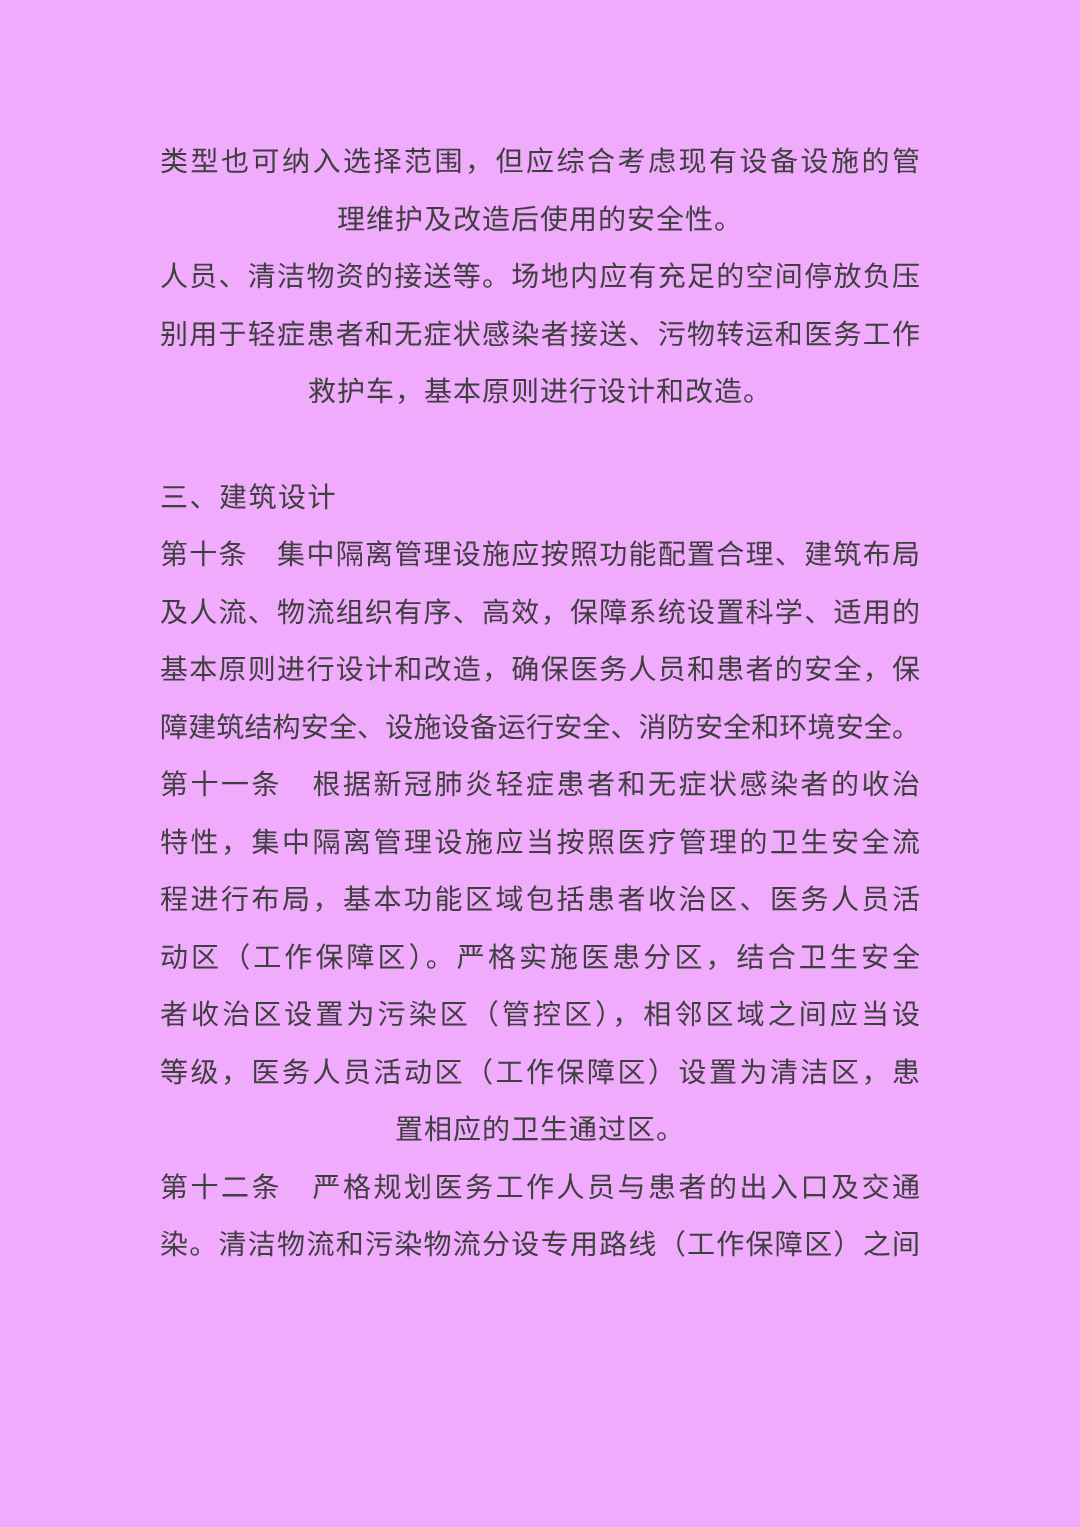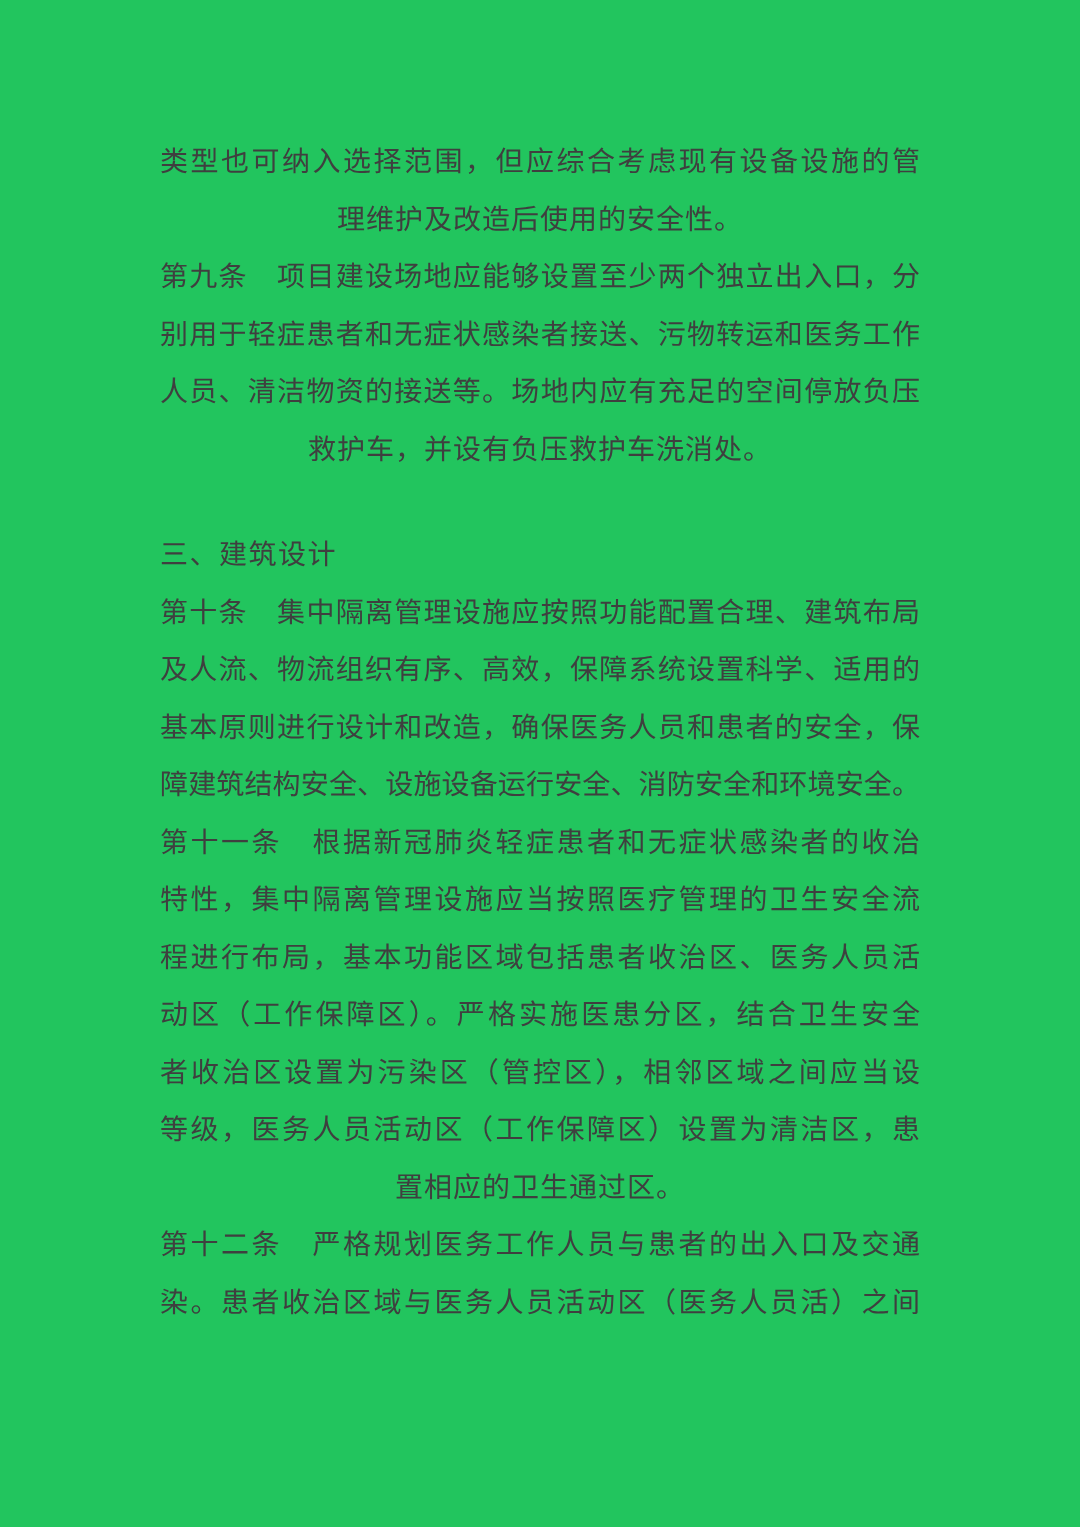--- a/index.html
+++ b/index.html
@@ -10,21 +10,21 @@
     overflow: hidden;
   }
   body {
     background: #ffffff;
     font-family: "Liberation Serif", "DejaVu Serif", serif;
   }
   .page {
     position: relative;
     width: 1080px;
     height: 1527px;
-    background: #22c55e;
+    background: #f0abfc;
     overflow: hidden;
   }
   .content {
     position: absolute;
     left: 160px;
     top: 133px;
     width: 760px;
   }
   .line {
     font-size: 28px;
@@ -54,33 +54,32 @@
     height: 48px;
   }
 </style>
 </head>
 <body style="background: rgb(255, 255, 255);">
 
 <div class="page">
   <main class="content" style="color: rgb(63, 63, 63);">
       <div class="line body-fill">类型也可纳入选择范围，但应综合考虑现有设备设施的管</div>
       <div class="line body-end">理维护及改造后使用的安全性。</div>
-      <div class="line body-fill">第九条　项目建设场地应能够设置至少两个独立出入口，分</div>
+      <div class="line body-fill">人员、清洁物资的接送等。场地内应有充足的空间停放负压</div>
       <div class="line body-fill">别用于轻症患者和无症状感染者接送、污物转运和医务工作</div>
-      <div class="line body-fill">人员、清洁物资的接送等。场地内应有充足的空间停放负压</div>
-      <div class="line body-end">救护车，并设有负压救护车洗消处。</div>
+      <div class="line body-end">救护车，基本原则进行设计和改造。</div>
       <div class="line spacer"></div>
       <div class="line heading">三、建筑设计</div>
       <div class="line body-fill">第十条　集中隔离管理设施应按照功能配置合理、建筑布局</div>
       <div class="line body-fill">及人流、物流组织有序、高效，保障系统设置科学、适用的</div>
       <div class="line body-fill">基本原则进行设计和改造，确保医务人员和患者的安全，保</div>
       <div class="line body-fill">障建筑结构安全、设施设备运行安全、消防安全和环境安全。</div>
       <div class="line body-fill">第十一条　根据新冠肺炎轻症患者和无症状感染者的收治</div>
       <div class="line body-fill">特性，集中隔离管理设施应当按照医疗管理的卫生安全流</div>
       <div class="line body-fill">程进行布局，基本功能区域包括患者收治区、医务人员活</div>
       <div class="line body-fill">动区（工作保障区）。严格实施医患分区，结合卫生安全</div>
       <div class="line body-fill">者收治区设置为污染区（管控区），相邻区域之间应当设</div>
       <div class="line body-fill">等级，医务人员活动区（工作保障区）设置为清洁区，患</div>
       <div class="line body-end">置相应的卫生通过区。</div>
       <div class="line body-fill">第十二条　严格规划医务工作人员与患者的出入口及交通</div>
-      <div class="line body-fill">染。患者收治区域与医务人员活动区（医务人员活）之间</div>
+      <div class="line body-fill">染。清洁物流和污染物流分设专用路线（工作保障区）之间</div>
     </main>
 </div>
 
 </body></html>

